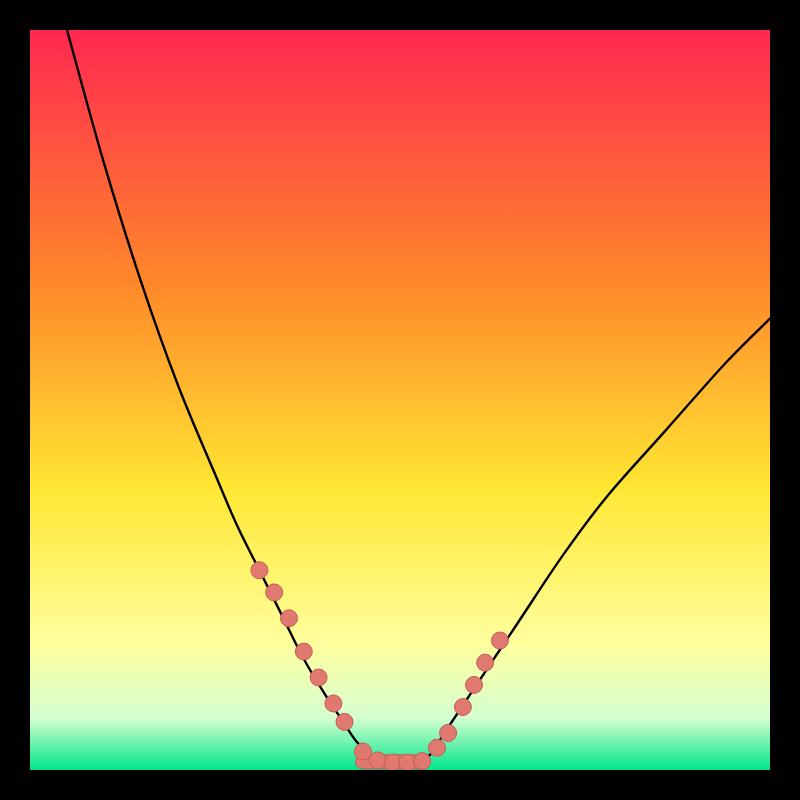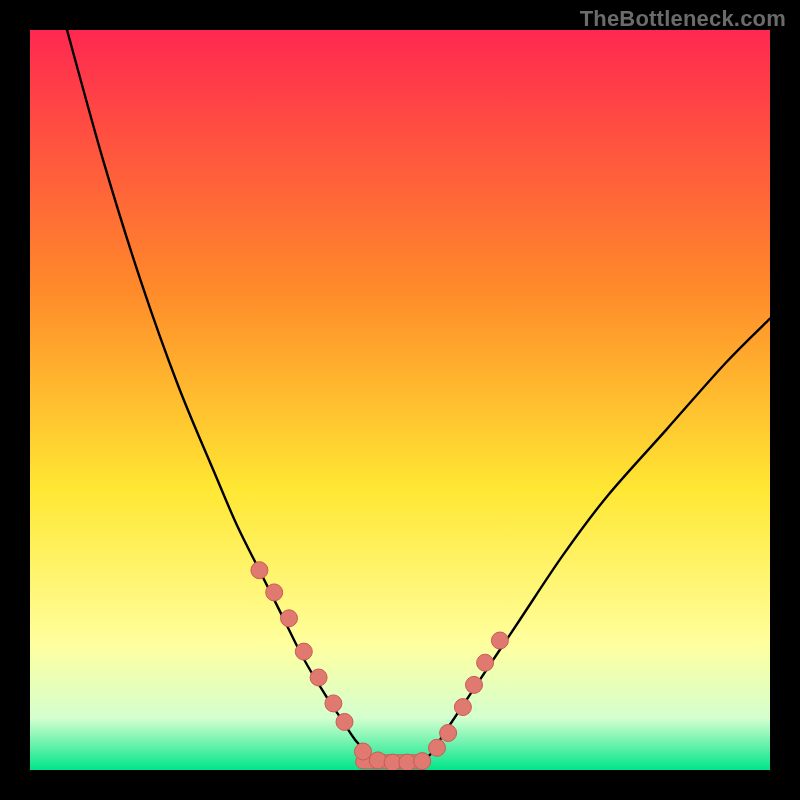--- a/index.html
+++ b/index.html
@@ -34,21 +34,20 @@
     letter-spacing: 0.2px;
     user-select: none;
   }
   svg { display: block; }
 </style>
 </head>
 <body>
 
 <div class="frame">
 
-  <div class="watermark">TheBottleneck.com</div>
 
   <div class="plot-area">
     <svg id="chart-svg" width="740" height="740" viewBox="0 0 740 740">
       <defs>
         <linearGradient id="bg-grad" x1="0" y1="0" x2="0" y2="1">
           <stop id="g0" offset="0%" stop-color="#ff2850"></stop>
           <stop id="g1" offset="35%" stop-color="#ff8a2a"></stop>
           <stop id="g2" offset="62%" stop-color="#ffe733"></stop>
           <stop id="g3" offset="83%" stop-color="#ffff9e"></stop>
           <stop id="g4" offset="93%" stop-color="#d4ffcf"></stop>

